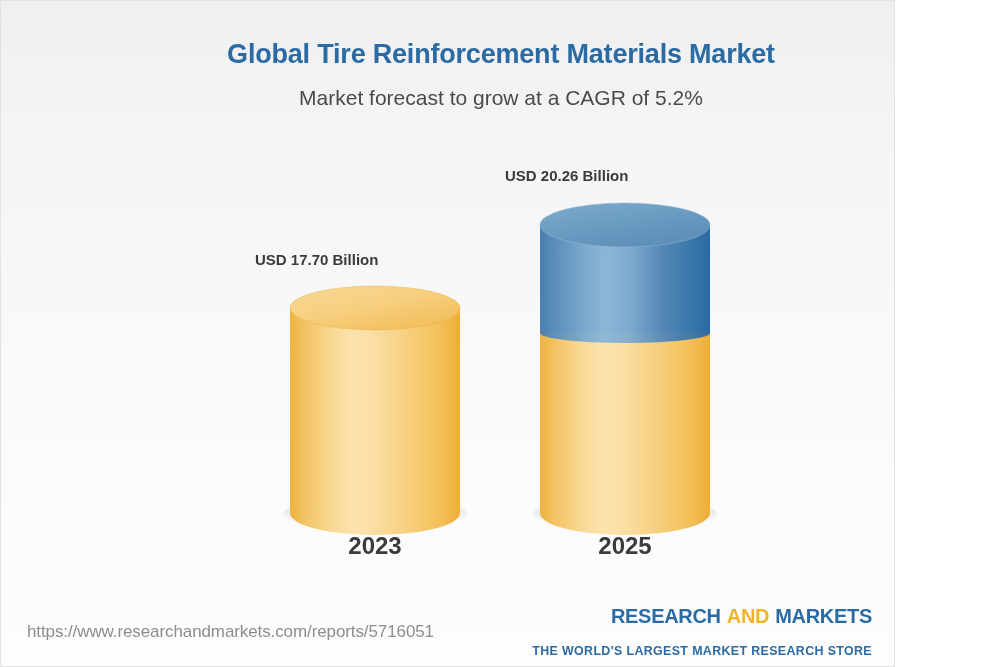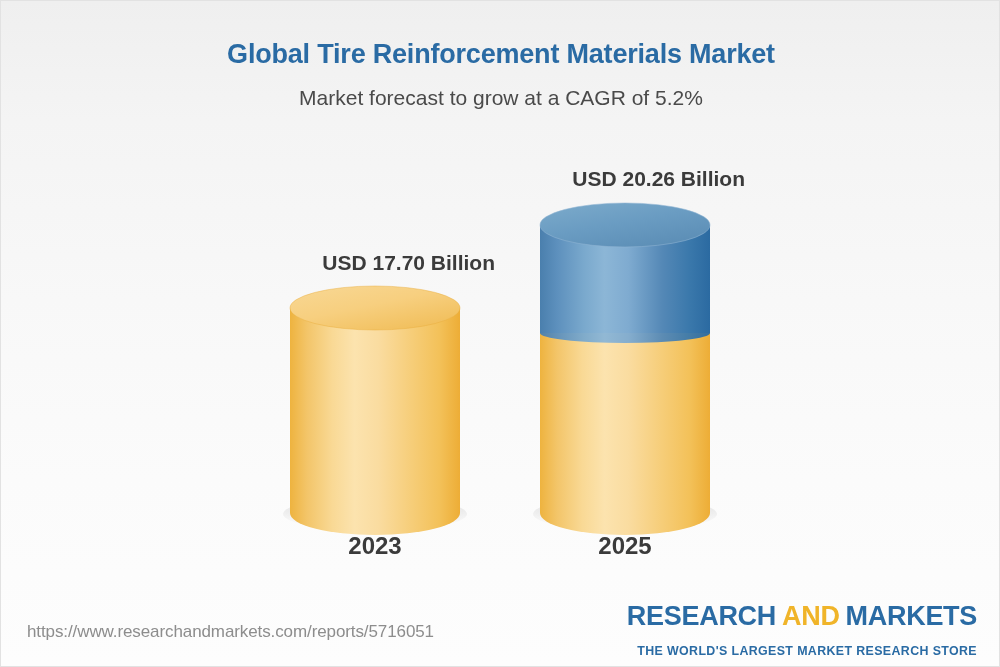--- a/index.html
+++ b/index.html
@@ -10,21 +10,21 @@
   body {
     width: 1000px;
     height: 667px;
     overflow: hidden;
     font-family: "Liberation Sans", sans-serif;
     background: #ffffff;
   }
 
   .infographic {
     position: relative;
-    width: 1000px;
+    width: 895px;
     height: 667px;
     box-sizing: border-box;
     border: 1px solid #e2e2e2;
     background: linear-gradient(to bottom, #efefef 0%, #f4f4f4 18%, #f8f8f8 45%, #fbfbfb 72%, #fdfdfd 100%);
     overflow: hidden;
     text-decoration: underline;
   }
 
   
   .header {
@@ -62,22 +62,22 @@
   .bar-group {
     position: absolute;
     width: 240px;
   }
   .bar-group.group-0 { left: 254px; }
   .bar-group.group-1 { left: 504px; }
 
   .value-label {
     position: absolute;
     width: 240px;
-    text-align: right;
-    font-size: 21px;
+    text-align: left;
+    font-size: 15px;
     font-weight: bold;
     color: #3b3b3b;
     white-space: nowrap;
   }
   .bar-group.group-0 .value-label { top: 250px; }
   .bar-group.group-1 .value-label { top: 166px; }
 
   .category-label {
     position: absolute;
     top: 531px;
@@ -112,21 +112,21 @@
     letter-spacing: -0.1px;
   }
 
   .logo {
     position: absolute;
     right: 22px;
     top: 600px;
     text-align: right;
   }
   .logo-main {
-    font-size: 27px;
+    font-size: 20px;
     font-weight: bold;
     letter-spacing: -0.3px;
     line-height: 30px;
     white-space: nowrap;
   }
   .logo-word-blue { color: #2a6ba4; }
   .logo-word-gold { color: #f0b429; }
   .logo-tagline {
     font-size: 12.4px;
     font-weight: bold;

